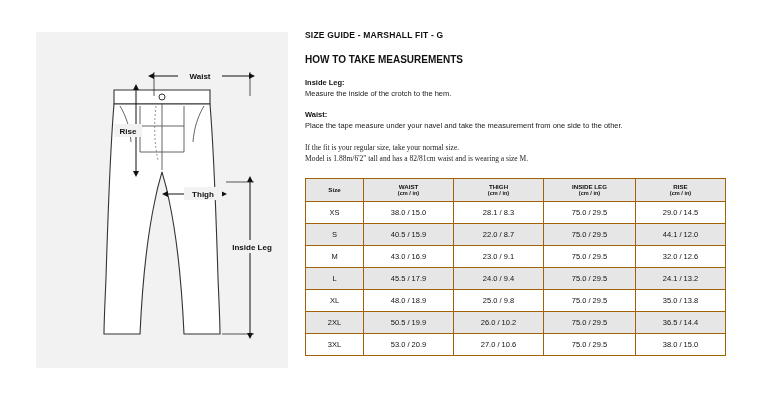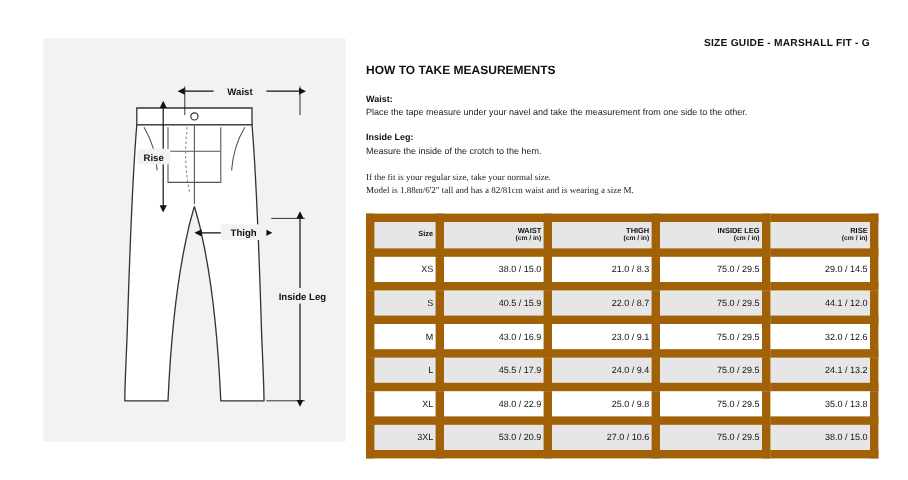--- a/index.html
+++ b/index.html
@@ -49,21 +49,20 @@
     top: 30px;
     width: 420px;
   }
   .title {
     font-size: 8.5px;
     font-weight: bold;
     letter-spacing: 0.2px;
     color: #111111;
     margin: 0 0 13px 0;
     line-height: 11px;
-    text-align: right;
   }
   .subtitle {
     font-size: 10px;
     font-weight: bold;
     color: #111111;
     margin: 0 0 13px 0;
     line-height: 11px;
   }
   .meas-block {
     margin: 0 0 11px 0;
@@ -93,22 +92,22 @@
   }
 
   
   table.size-table {
     border-collapse: collapse;
     width: 420px;
     table-layout: fixed;
   }
   table.size-table th,
   table.size-table td {
-    border: 7px solid #a16207;
-    text-align: right;
+    border: 1px solid #a16207;
+    text-align: center;
     vertical-align: middle;
     font-size: 7.5px;
     height: 21px;
     padding: 0 2px;
     color: #111111;
   }
   table.size-table thead th {
     background: #e6e6e6;
     font-weight: bold;
     font-size: 6.2px;
@@ -197,27 +196,27 @@
     </div>
   </div>
 
   <div class="content">
 
     <h1 class="title">SIZE GUIDE - MARSHALL FIT - G</h1>
 
     <h2 class="subtitle">HOW TO TAKE MEASUREMENTS</h2>
 
     <div class="meas-block">
+      <p class="meas-label">Inside Leg:</p>
+      <p class="meas-text">Measure the inside of the crotch to the hem.</p>
+    </div>
+
+    <div class="meas-block">
       <p class="meas-label">Waist:</p>
       <p class="meas-text">Place the tape measure under your navel and take the measurement from one side to the other.</p>
-    </div>
-
-    <div class="meas-block">
-      <p class="meas-label">Inside Leg:</p>
-      <p class="meas-text">Measure the inside of the crotch to the hem.</p>
     </div>
 
     <div class="note-block">
       <p class="note-line">If the fit is your regular size, take your normal size.</p>
       <p class="note-line">Model is 1.88m/6'2" tall and has a 82/81cm waist and is wearing a size M.</p>
     </div>
 
     <table class="size-table">
       <colgroup>
         <col class="c1">
@@ -246,21 +245,21 @@
           <th>
             <span>RISE</span>
             <span class="unit">(cm / in)</span>
           </th>
         </tr>
       </thead>
       <tbody>
         <tr>
           <td class="size-cell">XS</td>
           <td>38.0 / 15.0</td>
-          <td>21.0 / 8.3</td>
+          <td>28.1 / 8.3</td>
           <td>75.0 / 29.5</td>
           <td>29.0 / 14.5</td>
         </tr>
         <tr>
           <td class="size-cell">S</td>
           <td>40.5 / 15.9</td>
           <td>22.0 / 8.7</td>
           <td>75.0 / 29.5</td>
           <td>44.1 / 12.0</td>
         </tr>
@@ -273,24 +272,31 @@
         </tr>
         <tr>
           <td class="size-cell">L</td>
           <td>45.5 / 17.9</td>
           <td>24.0 / 9.4</td>
           <td>75.0 / 29.5</td>
           <td>24.1 / 13.2</td>
         </tr>
         <tr>
           <td class="size-cell">XL</td>
-          <td>48.0 / 22.9</td>
+          <td>48.0 / 18.9</td>
           <td>25.0 / 9.8</td>
           <td>75.0 / 29.5</td>
           <td>35.0 / 13.8</td>
+        </tr>
+        <tr>
+          <td class="size-cell">2XL</td>
+          <td>50.5 / 19.9</td>
+          <td>26.0 / 10.2</td>
+          <td>75.0 / 29.5</td>
+          <td>36.5 / 14.4</td>
         </tr>
         <tr>
           <td class="size-cell">3XL</td>
           <td>53.0 / 20.9</td>
           <td>27.0 / 10.6</td>
           <td>75.0 / 29.5</td>
           <td>38.0 / 15.0</td>
         </tr>
       </tbody>
     </table>

